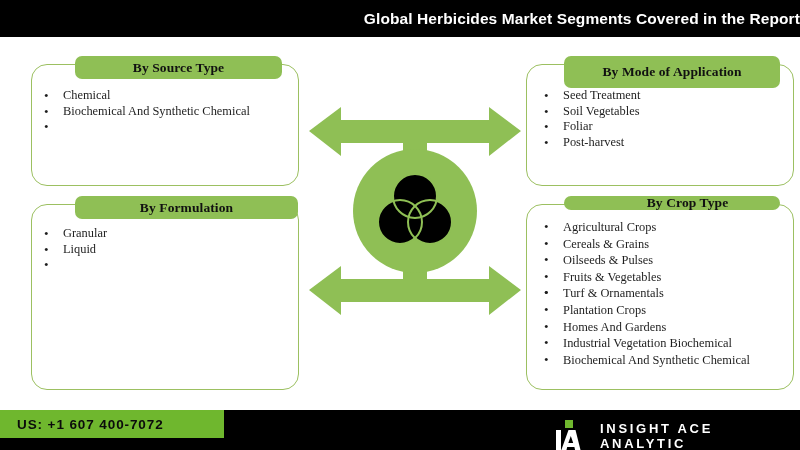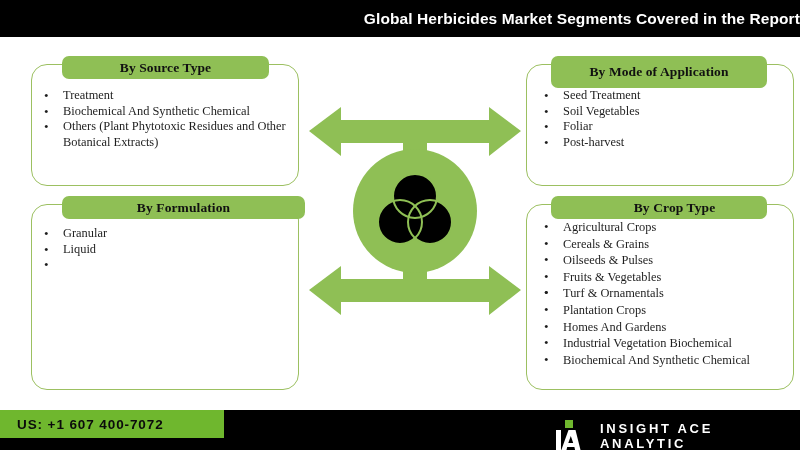--- a/index.html
+++ b/index.html
@@ -36,20 +36,21 @@
     background:#ffffff;
     border:1.6px solid #9CC061;
     border-radius:16px;
   }
   .seg-tab {
     position:absolute;
     background:#8FBF55;
     border-radius:7px;
     display:flex; align-items:center; justify-content:center;
     z-index:5;
+    margin-left:13px;
   }
   .seg-tab-label {
     color:#111111;
     font-family:"Liberation Serif", serif;
     font-weight:bold;
     font-size:13.5px;
     letter-spacing:0.1px;
   }
   .seg-list {
     position:absolute;
@@ -72,29 +73,29 @@
     line-height:15.2px;
     color:#1d1d1d;
   }
 
   
   #box-source      { left:31px;  top:64px;  width:268px; height:122px; }
   #tab-source      { left:62px;  top:56px;  width:207px; height:23px; }
   #list-source     { left:38px;  top:88px;  width:258px; }
 
   #box-formulation { left:31px;  top:204px; width:268px; height:186px; }
-  #tab-formulation { left:62px;  top:196px; width:243px; height:23px; }
+  #tab-formulation { left:62px;  top:196px; width:223px; height:23px; }
   #list-formulation{ left:38px;  top:226px; width:258px; }
 
   #box-mode        { left:526px; top:64px;  width:268px; height:122px; }
   #tab-mode        { left:551px; top:56px;  width:216px; height:32px; }
   #list-mode       { left:538px; top:88px;  width:254px; }
 
   #box-crop        { left:526px; top:204px; width:268px; height:186px; }
-  #tab-crop        { left:551px; top:196px; width:216px; height:23px;padding-left:31px; }
+  #tab-crop        { left:551px; top:196px; width:216px; height:14px;padding-left:31px; }
   #list-crop       { left:538px; top:219px; width:254px; }
   #list-crop li    { line-height:16.6px; font-size:12.4px; margin-bottom:0; }
   #list-crop li .bullet { line-height:16.6px; }
 
   
   .center-graphic {
     position:absolute;
     left:305px; top:98px;
     width:220px; height:225px;
     z-index:3;
@@ -182,23 +183,23 @@
         <circle cx="125" cy="124" r="22" fill="none" stroke="#8FBF55" stroke-width="2"></circle>
       </g>
     </svg>
   </div>
 
   <div class="seg-box" id="box-source"></div>
   <div class="seg-tab" id="tab-source">
     <span class="seg-tab-label">By Source Type</span>
   </div>
   <ul class="seg-list" id="list-source">
-    <li><span class="bullet">•</span><span>Treatment</span></li>
+    <li><span class="bullet">•</span><span>Chemical</span></li>
     <li><span class="bullet">•</span><span>Biochemical And Synthetic Chemical</span></li>
-    <li><span class="bullet">•</span><span>Others (Plant Phytotoxic Residues and Other Botanical Extracts)</span></li>
+    <li><span class="bullet">•</span></li>
   </ul>
 
   <div class="seg-box" id="box-formulation"></div>
   <div class="seg-tab" id="tab-formulation">
     <span class="seg-tab-label">By Formulation</span>
   </div>
   <ul class="seg-list" id="list-formulation">
     <li><span class="bullet">•</span><span>Granular</span></li>
     <li><span class="bullet">•</span><span>Liquid</span></li>
     <li><span class="bullet">•</span></li>

